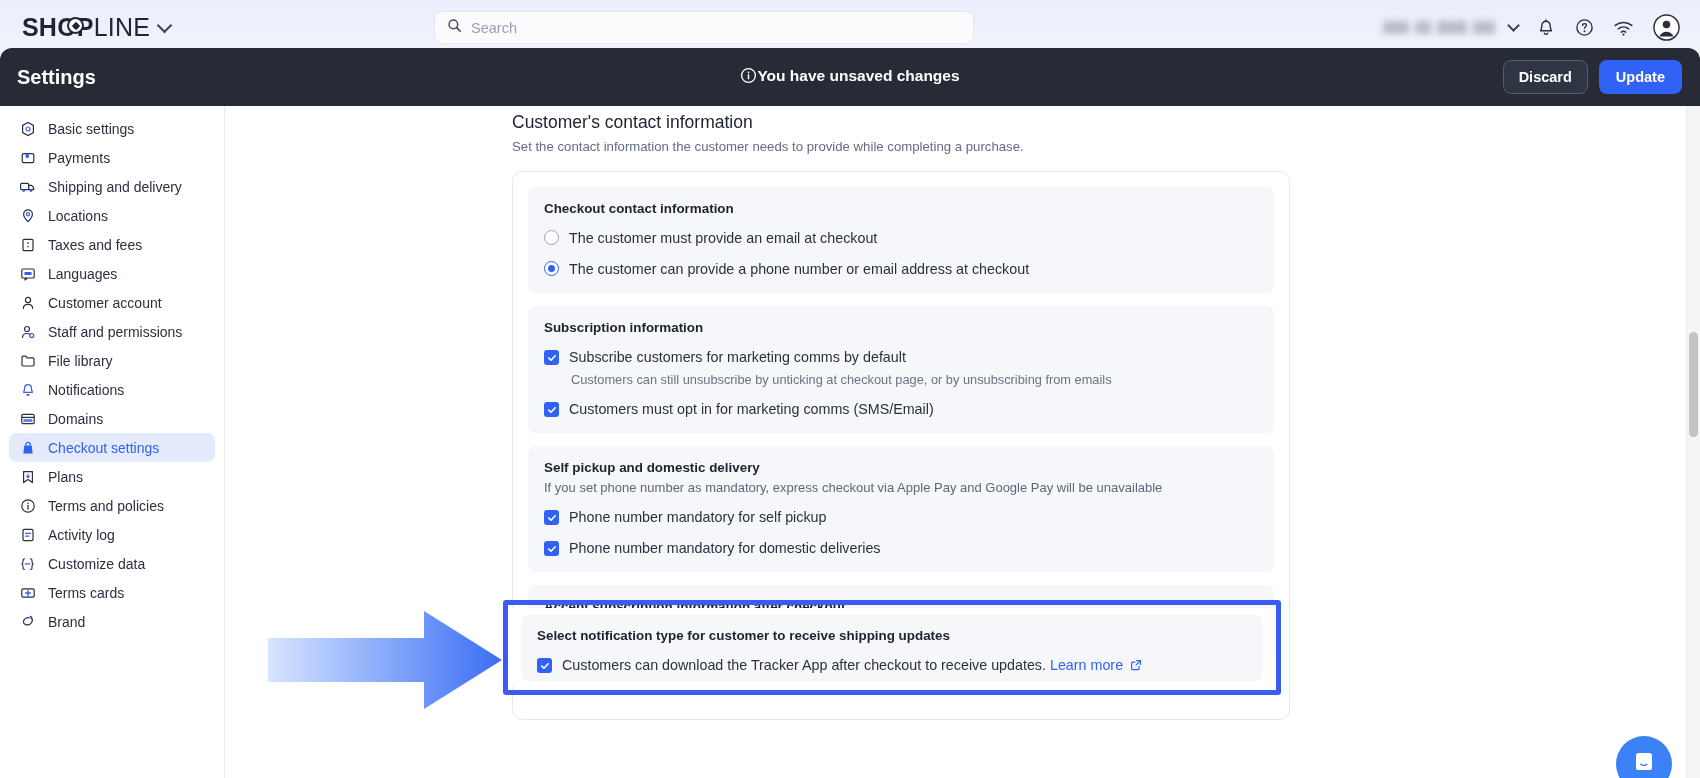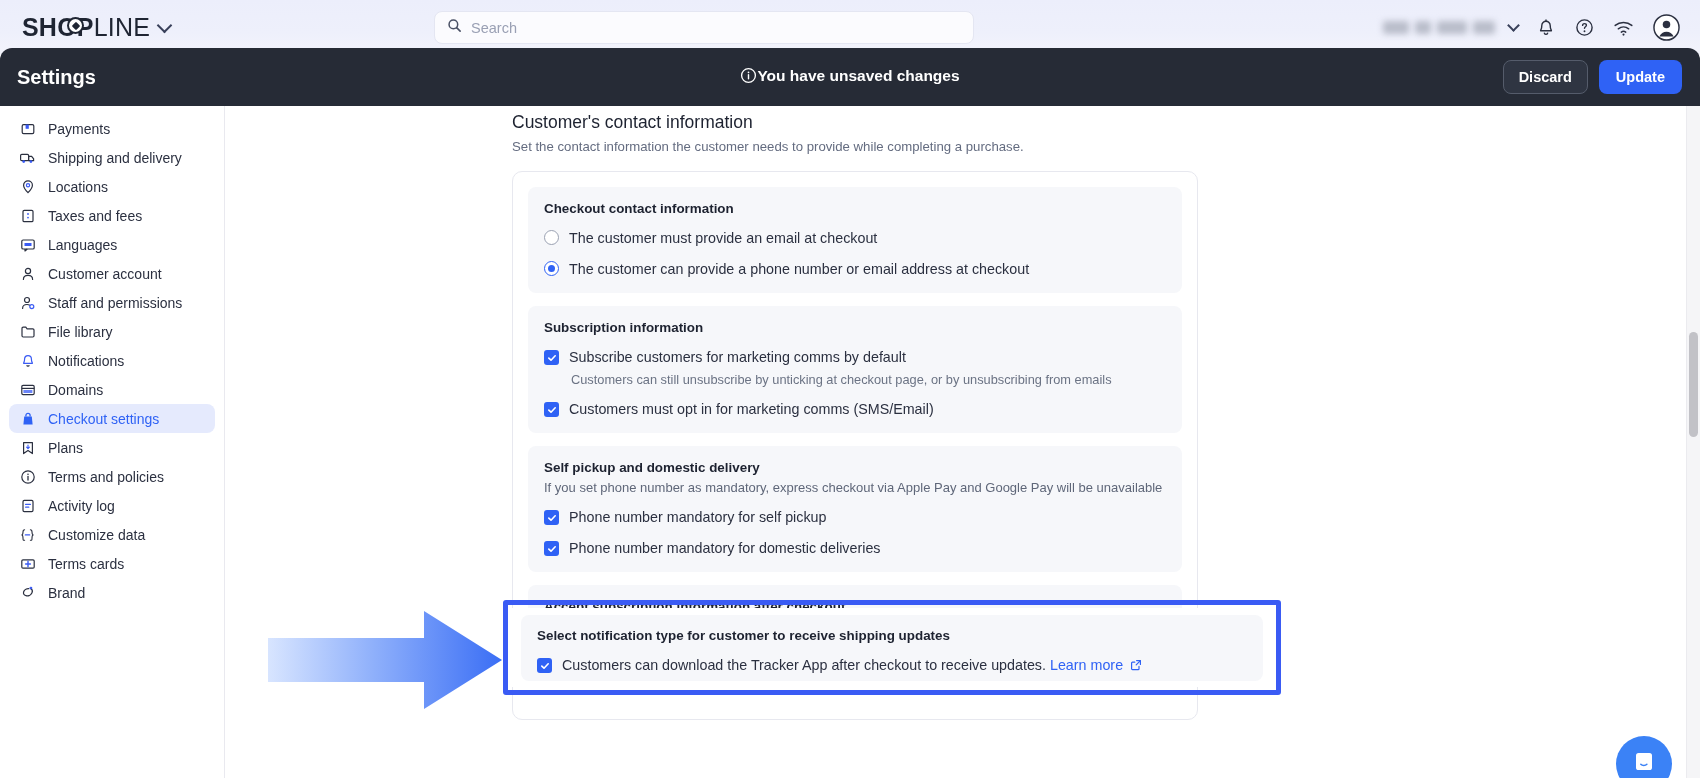--- a/index.html
+++ b/index.html
@@ -96,21 +96,21 @@
   
   .main {
     position: absolute; top: 106px; left: 225px; width: 1450px; height: 672px;
     background: #ffffff; overflow: hidden;
   }
   .content { position: absolute; left: 278px; top: 0; width: 780px; padding-left: 9px; }
   .page-title { font-size: 17.5px; font-weight: 400; color: #1d2230; margin-top: 6px; }
   .page-sub { font-size: 13.2px; color: #646c80; margin-top: 6px; }
 
   .card {
-    margin-top: 17px; width: 686px;
+    margin-top: 17px; width: 778px;
     background: #ffffff; border: 1px solid #e7e8ef; border-radius: 10px;
     padding: 15px; padding-bottom: 0;
   }
   .section {
     background: #f6f7fa; border-radius: 8px; padding: 14px 16px 15px 16px;
     margin-bottom: 13px;
   }
   .section-title { font-size: 13.4px; font-weight: 700; color: #1d2230; }
   .section-sub { font-size: 13px; color: #5f6779; margin-top: 5px; }
   .opt-row { display: flex; align-items: flex-start; gap: 10px; margin-top: 13px; cursor: pointer; }
@@ -240,20 +240,29 @@
     <span>You have unsaved changes</span>
   </div>
   <div class="darkbar-actions">
     <button class="btn-discard">Discard</button>
     <button class="btn-update">Update</button>
   </div>
 </div>
 
 <div class="sidebar">
 
+  <div class="nav-item">
+    <span class="ico">
+        <svg width="16" height="16" viewBox="0 0 16 16" fill="none">
+          <path d="M8 1.4 13.4 4.4v7.2L8 14.6 2.6 11.6V4.4Z" stroke="#2b3040" stroke-width="1.2"></path>
+          <circle cx="8" cy="8" r="2" stroke="#3a5bf4" stroke-width="1.2"></circle>
+        </svg>
+      </span>
+    <span>Basic settings</span>
+  </div>
 
   <div class="nav-item">
     <span class="ico">
         <svg width="16" height="16" viewBox="0 0 16 16" fill="none">
           <rect x="2.2" y="3.6" width="11.6" height="9" rx="1.4" stroke="#2b3040" stroke-width="1.2"></rect>
           <rect x="5.6" y="3.6" width="3.2" height="4.2" fill="#3a5bf4"></rect>
         </svg>
       </span>
     <span>Payments</span>
   </div>

